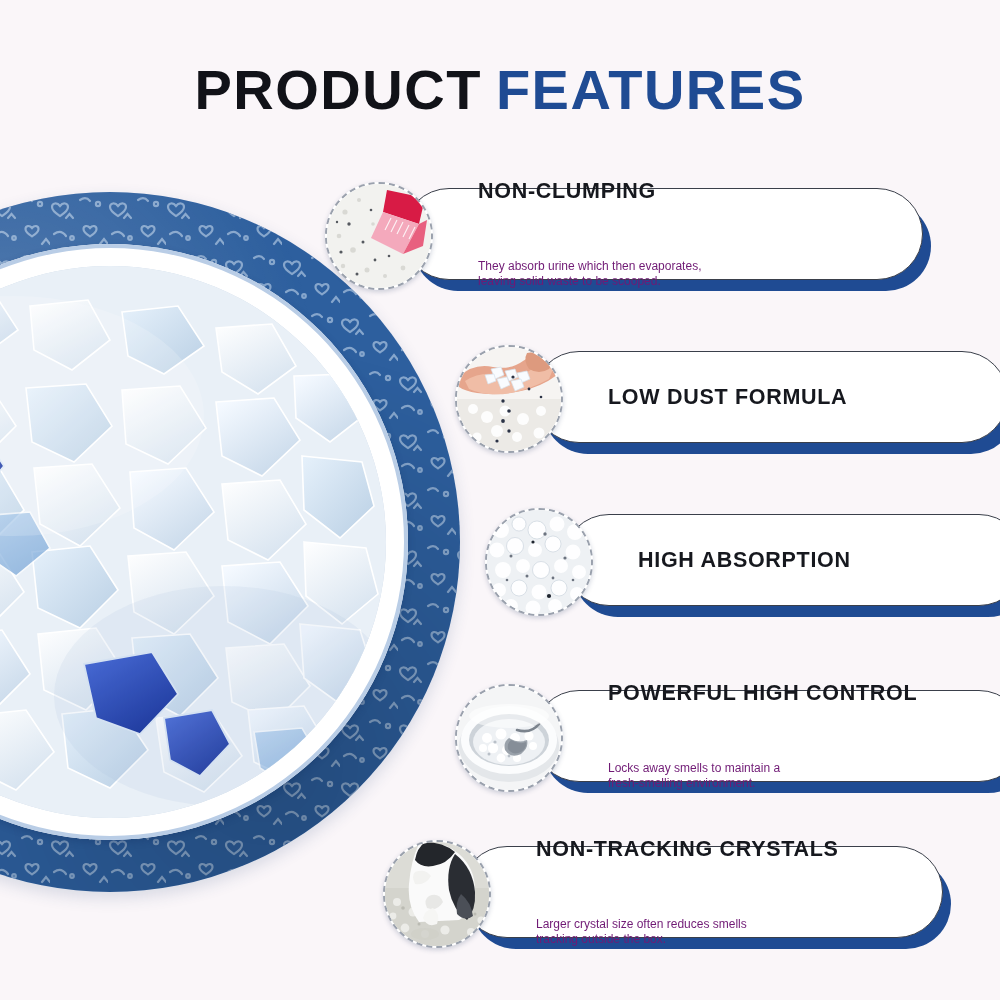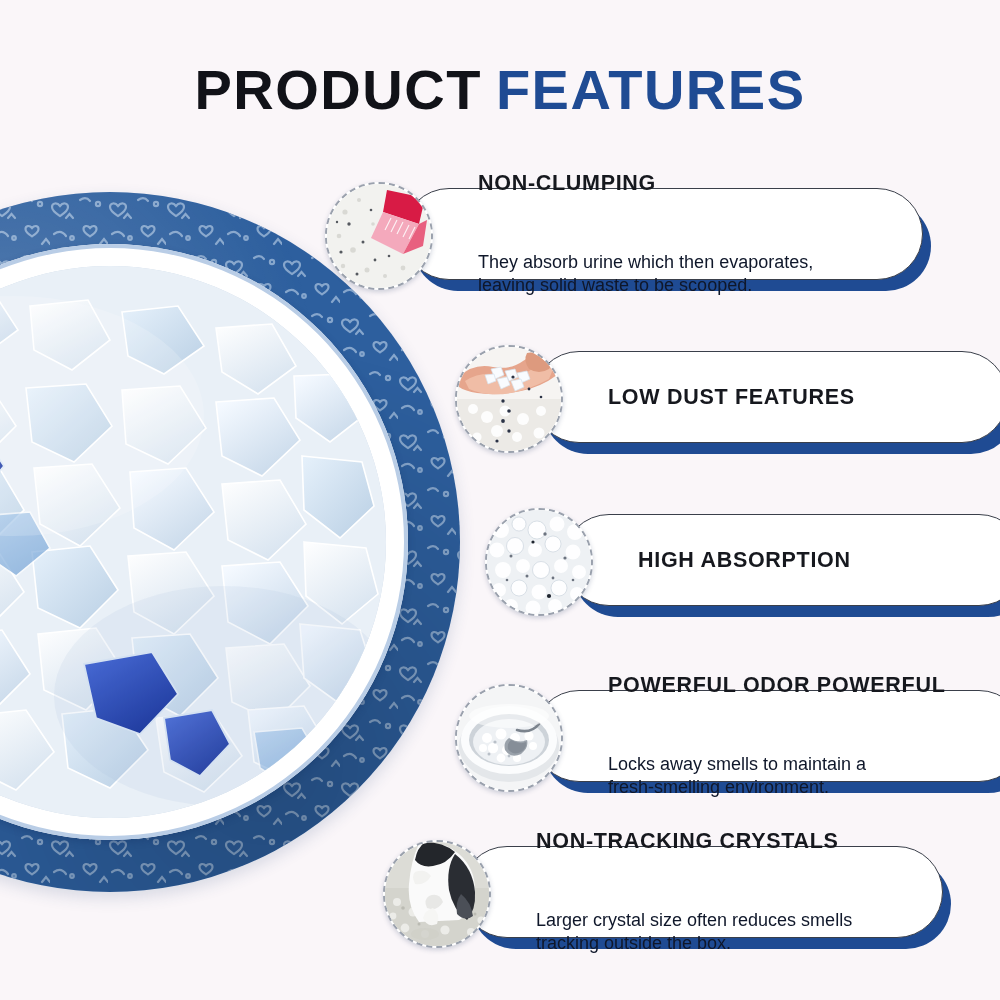--- a/index.html
+++ b/index.html
@@ -112,23 +112,23 @@
     font-size: 21.5px;
     font-weight: 700;
     letter-spacing: 0.7px;
     color: #16181e;
     line-height: 1.12;
     white-space: nowrap;
     font-family: "Liberation Sans", sans-serif;
   }
   .card-desc {
     margin-top: 16px;
-    font-size: 18px;
+    font-size: 12px;
     font-weight: 400;
-    color: #0f172a;
+    color: #701a75;
     line-height: 1.26;
     white-space: pre-line;
     font-family: "Liberation Sans", sans-serif;
   }
 
   
   .icon-bubble {
     position: absolute;
     left: 0; top: 0;
     width: 104px; height: 104px;
@@ -319,21 +319,21 @@
           <line x1="76" y1="38" x2="70" y2="50"></line>
             <line x1="82" y1="41" x2="76" y2="53"></line>
           <line x1="88" y1="43" x2="82" y2="55"></line>
         </g>
       </svg>
     </div>
   </div>
 
   <div class="feature" id="feature-1">
     <div class="card">
-      <div class="card-title">LOW DUST FEATURES</div>
+      <div class="card-title">LOW DUST FORMULA</div>
     </div>
     <div class="icon-bubble">
       <svg viewBox="0 0 104 104">
         <rect width="104" height="104" fill="#f6f4f2"></rect>
         <rect y="52" width="104" height="52" fill="#eceae6"></rect>
         <g fill="#ffffff" opacity="0.9">
           <circle cx="16" cy="62" r="5"></circle>
             <circle cx="30" cy="70" r="6"></circle>
             <circle cx="48" cy="64" r="5.5"></circle>
           <circle cx="66" cy="72" r="6"></circle>
@@ -421,21 +421,21 @@
         <g fill="#1e242e">
           <circle cx="62" cy="86" r="2.1"></circle>
             <circle cx="46" cy="32" r="1.6"></circle>
         </g>
       </svg>
     </div>
   </div>
 
   <div class="feature" id="feature-3">
     <div class="card">
-      <div class="card-title">POWERFUL ODOR POWERFUL</div>
+      <div class="card-title">POWERFUL HIGH CONTROL</div>
       <div class="card-desc">Locks away smells to maintain a
 fresh-smelling environment.</div>
     </div>
     <div class="icon-bubble">
       <svg viewBox="0 0 104 104">
         <rect width="104" height="104" fill="#f4f5f6"></rect>
         <ellipse cx="52" cy="60" rx="50" ry="36" fill="#e4e7ea"></ellipse>
         <ellipse cx="52" cy="54" rx="48" ry="34" fill="#fbfcfd"></ellipse>
         <ellipse cx="52" cy="54" rx="40" ry="26" fill="#cdd3d9"></ellipse>
         <ellipse cx="52" cy="56" rx="36" ry="23" fill="#eef1f4"></ellipse>

